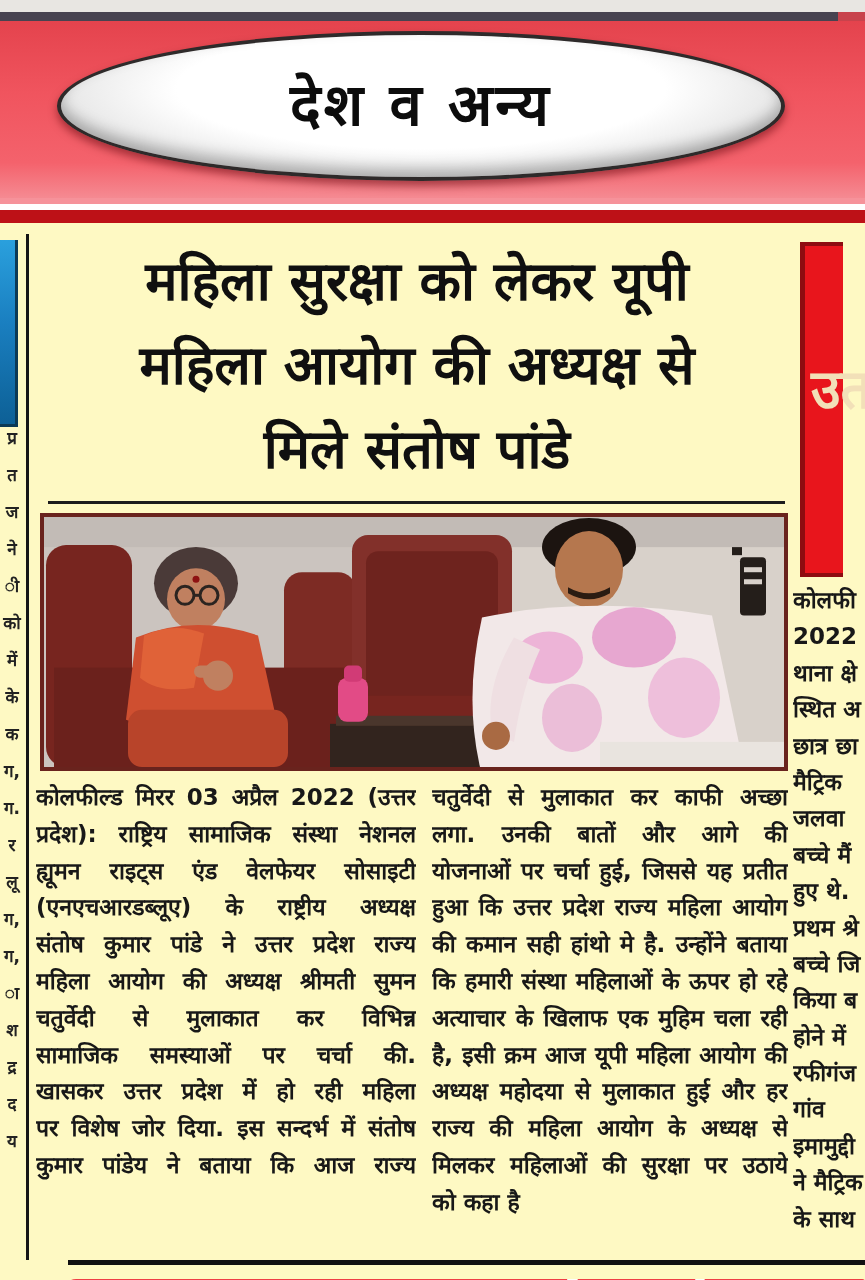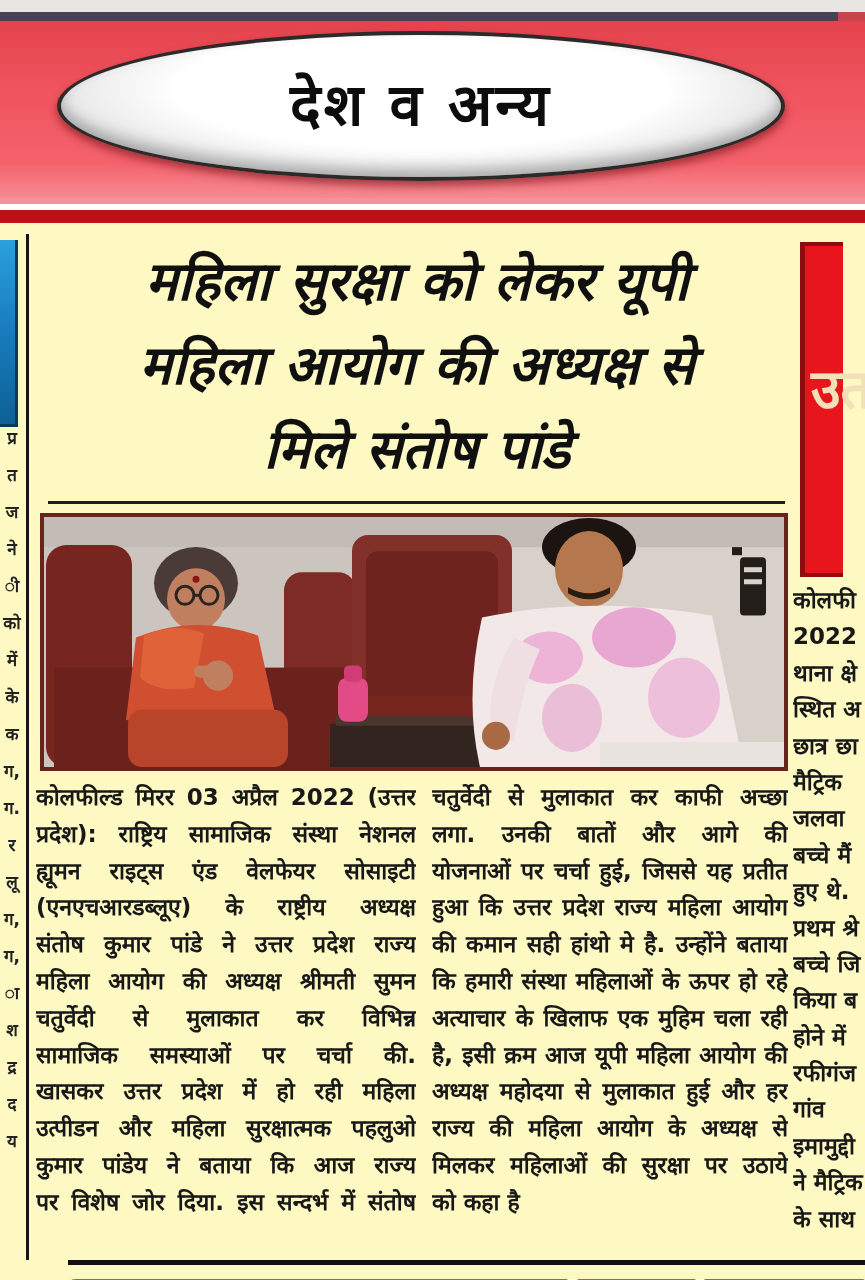--- a/index.html
+++ b/index.html
@@ -25,21 +25,21 @@
   .blue-strip{position:absolute;left:0;top:228px;width:15px;height:184px;
     background:linear-gradient(180deg,#2aa0dd 0%,#1a7fc0 45%,#0d6096 100%);
     border-right:3px solid #0c3a55;border-bottom:3px solid #0c3a55;}
   .left-vline{position:absolute;left:26px;top:222px;width:3px;height:1026px;background:#151515;}
   .edge-frags{position:absolute;left:0;top:408px;width:24px;text-align:center;
     font-size:17px;font-weight:700;color:#222;}
   .edge-frag{height:37px;line-height:37px;overflow:hidden;}
 
   
   .headline{position:absolute;left:45px;top:228px;width:744px;text-align:center;
-    font-weight:700;color:#101010;font-style:italic;}
+    font-weight:700;color:#101010;}
   .headline-line{font-size:54px;line-height:84px;white-space:nowrap;}
   .headline-rule{position:absolute;left:48px;top:489px;width:737px;height:3px;background:#1c1c1c;}
 
   .photo{position:absolute;left:40px;top:501px;width:748px;height:258px;
     border:4px solid #69231d;box-sizing:border-box;background:#cbc4bf;}
   .photo svg{display:block;width:100%;height:100%;}
 
   .body-col{position:absolute;top:767px;font-size:23px;font-weight:700;color:#181818;}
   .body-col .line{height:36.8px;line-height:36.8px;overflow:hidden;
     text-align:justify;text-align-last:justify;}
@@ -179,23 +179,22 @@
   <div class="body-col col-left">
       <div class="line">कोलफील्ड मिरर 03 अप्रैल 2022 (उत्तर</div>
       <div class="line">प्रदेश): राष्ट्रिय सामाजिक संस्था नेशनल</div>
       <div class="line">ह्यूमन राइट्स एंड वेलफेयर सोसाइटी</div>
       <div class="line">(एनएचआरडब्लूए) के राष्ट्रीय अध्यक्ष</div>
       <div class="line">संतोष कुमार पांडे ने उत्तर प्रदेश राज्य</div>
       <div class="line">महिला आयोग की अध्यक्ष श्रीमती सुमन</div>
       <div class="line">चतुर्वेदी से मुलाकात कर विभिन्न</div>
       <div class="line">सामाजिक समस्याओं पर चर्चा की.</div>
       <div class="line">खासकर उत्तर प्रदेश में हो रही महिला</div>
-      <div class="line">उत्पीडन और महिला सुरक्षात्मक पहलुओ</div>
+      <div class="line">पर विशेष जोर दिया. इस सन्दर्भ में संतोष</div>
       <div class="line">कुमार पांडेय ने बताया कि आज राज्य</div>
-      <div class="line">पर विशेष जोर दिया. इस सन्दर्भ में संतोष</div>
     </div>
   <div class="body-col col-right">
       <div class="line">चतुर्वेदी से मुलाकात कर काफी अच्छा</div>
       <div class="line">लगा. उनकी बातों और आगे की</div>
       <div class="line">योजनाओं पर चर्चा हुई, जिससे यह प्रतीत</div>
       <div class="line">हुआ कि उत्तर प्रदेश राज्य महिला आयोग</div>
       <div class="line">की कमान सही हांथो मे है. उन्होंने बताया</div>
       <div class="line">कि हमारी संस्था महिलाओं के ऊपर हो रहे</div>
       <div class="line">अत्याचार के खिलाफ एक मुहिम चला रही</div>
       <div class="line">है, इसी क्रम आज यूपी महिला आयोग की</div>

